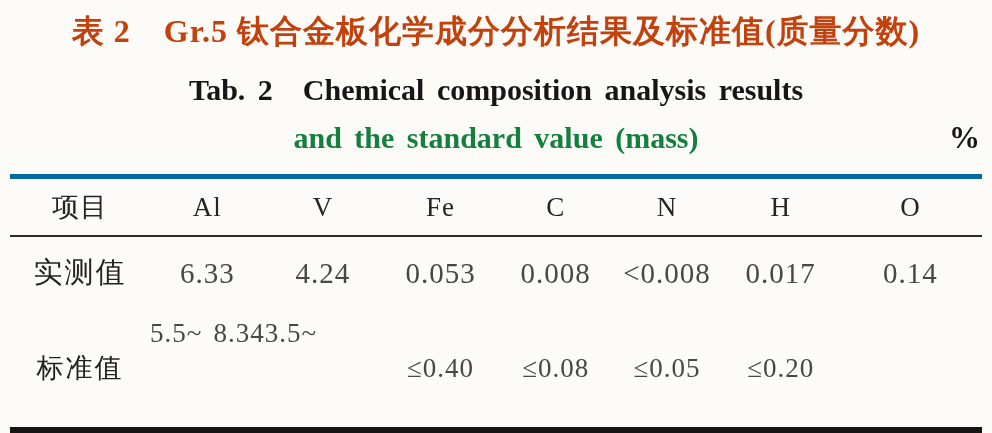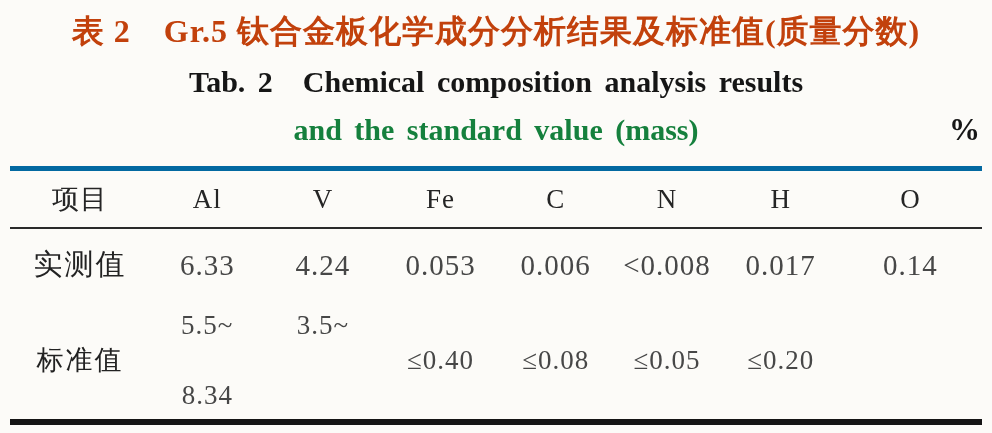--- a/index.html
+++ b/index.html
@@ -16,21 +16,21 @@
   .title-zh {
     padding-top: 10px;
     text-align: center;
     font-size: 32px;
     font-weight: 700;
     line-height: 42px;
     letter-spacing: 1px;
     color: #c2410c;
   }
   .title-en1 {
-    margin-top: 10px;
+    margin-top: 18px;
     text-align: center;
     font-size: 30px;
     font-weight: 700;
     line-height: 40px;
     word-spacing: 5px;
     color: #161616;
   }
   .title-en2-row {
     position: relative;
     margin-top: 8px;
@@ -78,21 +78,21 @@
   }
   .standard-row {
     height: 118px;
     align-items: center;
     font-size: 27px;
   }
   .row-label { color: #222222; letter-spacing: 2px; }
   .num { color: #474747; letter-spacing: 1px; }
   .range-cell {
     display: flex;
-    flex-direction: column;
+    flex-direction: row;
     justify-content: space-between;
     height: 98px;
     align-self: center;
   }
   .range-cell span { line-height: 28px; }
 </style>
 </head>
 <body>
 
 <div class="page">
@@ -117,21 +117,21 @@
       <div>N</div>
       <div>H</div>
       <div>O</div>
     </div>
 
     <div class="trow measured-row">
       <div class="row-label">实测值</div>
       <div class="num">6.33</div>
       <div class="num">4.24</div>
       <div class="num">0.053</div>
-      <div class="num">0.006</div>
+      <div class="num">0.008</div>
       <div class="num">&lt;0.008</div>
       <div class="num">0.017</div>
       <div class="num">0.14</div>
     </div>
 
     <div class="trow standard-row">
       <div class="row-label">标准值</div>
       <div class="range-cell num">
         <span>5.5~</span>
         <span>8.34</span>

